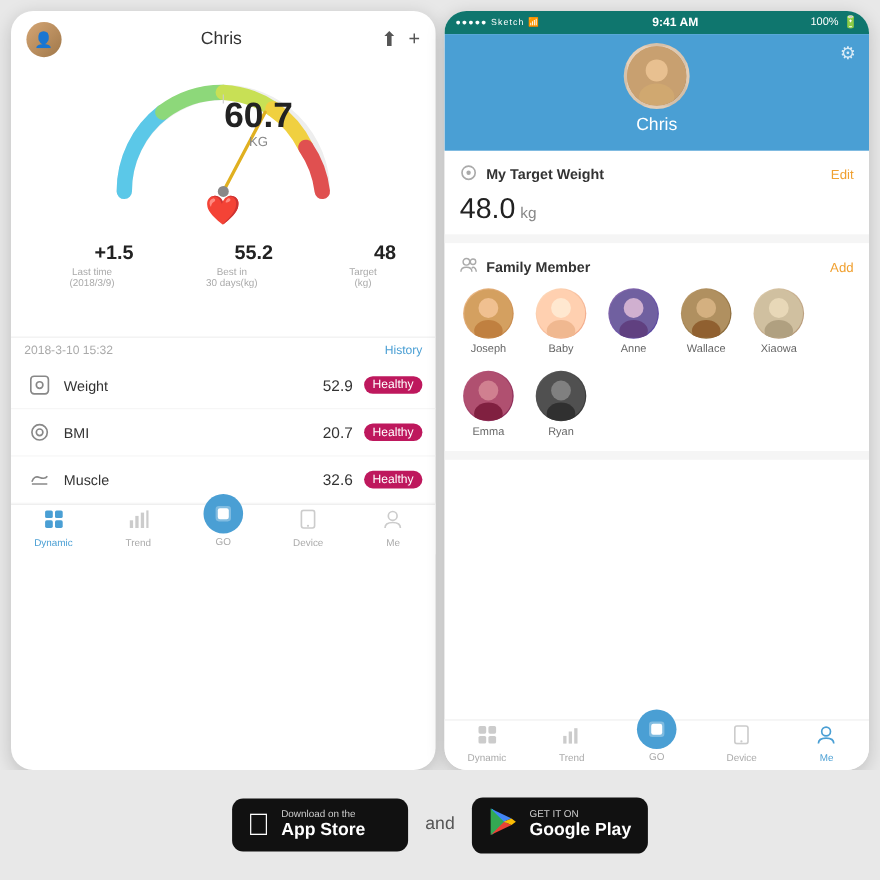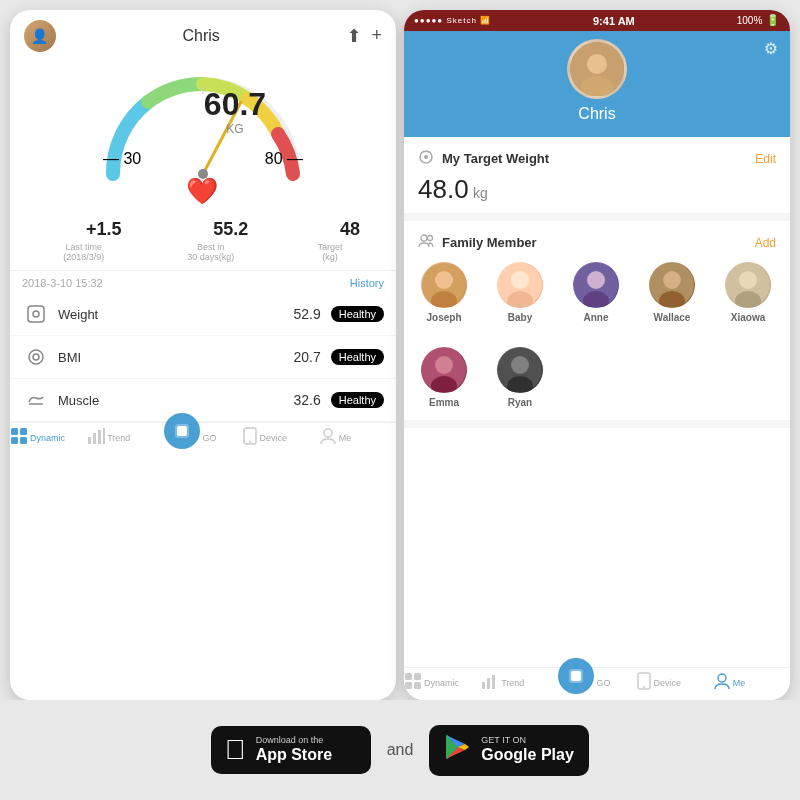--- a/index.html
+++ b/index.html
@@ -143,20 +143,21 @@
       color: #aaa;
       margin-top: 2px;
     }
 
     
     .history-header {
       display: flex;
       justify-content: space-between;
       padding: 6px 12px 4px;
       border-top: 1px solid #eee;
+      margin-top: 36px;
     }
 
     .history-date {
       font-size: 11px;
       color: #aaa;
     }
 
     .history-link {
       font-size: 11px;
       color: #4a9fd4;
@@ -194,35 +195,35 @@
       margin-right: 10px;
     }
 
     .badge {
       font-size: 11px;
       padding: 2px 8px;
       border-radius: 10px;
       font-weight: 500;
     }
 
-    .badge-healthy { background: #000000; color: #fff; }
+    .badge-healthy { background: #be185d; color: #fff; }
     .badge-high { background: #f0c040; color: #fff; }
 
     
     .bottom-nav {
       display: flex;
       border-top: 1px solid #eee;
       padding: 4px 0 6px;
       background: #fff;
     }
 
     .nav-item {
       flex: 1;
       display: flex;
-      flex-direction: row;
+      flex-direction: column;
       align-items: center;
       font-size: 9px;
       color: #aaa;
       gap: 2px;
       cursor: pointer;
     }
 
     .nav-item.active { color: #4a9fd4; }
 
     .nav-icon {
@@ -247,21 +248,21 @@
       flex: 1;
       background: #fff;
       border-radius: 20px;
       overflow: hidden;
       display: flex;
       flex-direction: column;
       box-shadow: 0 4px 16px rgba(0,0,0,0.18);
     }
 
     .status-bar {
-      background: #7f1d1d;
+      background: #0f766e;
       display: flex;
       justify-content: space-between;
       align-items: center;
       padding: 4px 10px;
       color: #fff;
       font-size: 10px;
     }
 
     .status-time { font-weight: 600; font-size: 11px; }
 
@@ -358,23 +359,22 @@
     .target-unit {
       font-size: 14px;
       color: #888;
       font-weight: 400;
     }
 
     
     .family-grid {
       display: flex;
       flex-wrap: wrap;
-      gap: 24px;
+      gap: 14px;
       padding: 4px 0;
-      font-weight: bold;
     }
 
     .family-member {
       display: flex;
       flex-direction: column;
       align-items: center;
       gap: 4px;
       width: 52px;
     }
 
@@ -478,24 +478,20 @@
           <line x1="110" y1="110" x2="148" y2="38" stroke="#e0b020" stroke-width="3" stroke-linecap="round"></line>
           <circle cx="110" cy="110" r="5" fill="#888"></circle>
 
           <g stroke="#ccc" stroke-width="1">
             <line x1="110" y1="22" x2="110" y2="30"></line>
           </g>
         </svg>
         <div class="gauge-value">
           <div class="gauge-number">60.7</div>
           <div class="gauge-unit">KG</div>
-        </div>
-        <div class="gauge-labels">
-          <span>— 30</span>
-          <span>80 —</span>
         </div>
       </div>
       <div class="heart-icon">❤️</div>
     </div>
 
     <div class="stats-row">
       <div class="stat-item">
         <div class="stat-value">+1.5</div>
         <div class="stat-label" style="white-space:pre-line; font-size:9px">Last time
 (2018/3/9)</div>

